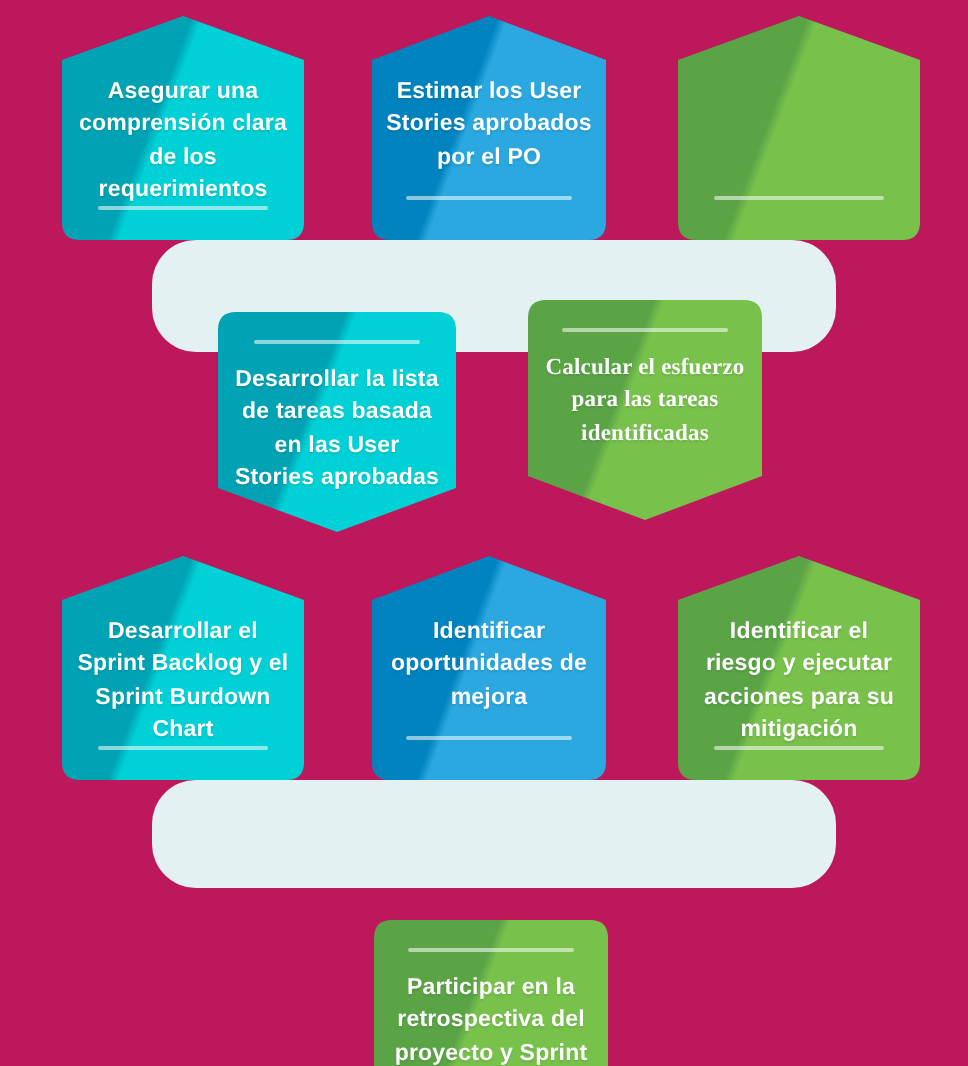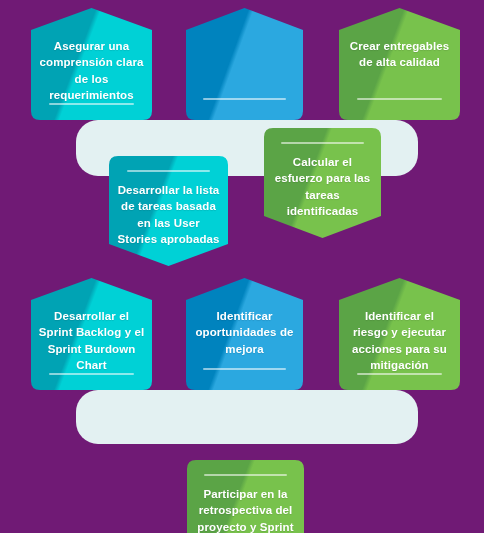--- a/index.html
+++ b/index.html
@@ -11,21 +11,21 @@
     height: 533px;
     background: #ffffff;
     font-family: "Liberation Sans", sans-serif;
     overflow: hidden;
   }
 
   #stage {
     position: relative;
     width: 484px;
     height: 533px;
-    background: #701a75;
+    background: #be185d;
   }
 
   
   .bg-panel {
     position: absolute;
     background: #e3f1f2;
     border-radius: 22px;
     z-index: 0;
   }
 
@@ -127,58 +127,58 @@
             <linearGradient id="grad-1" x1="0" y1="0" x2="1" y2="0.35">
               <stop offset="0" stop-color="#0083BE"></stop>
               <stop offset="0.48" stop-color="#0083BE"></stop>
               <stop offset="0.52" stop-color="#2BA8E0"></stop>
               <stop offset="1" stop-color="#2BA8E0"></stop>
             </linearGradient>
           </defs>
           <path d="M 9 22 L 9 22 L 67.5 0 L 126 22 L 126 103 Q 126 112 117 112 L 18 112 Q 9 112 9 103 Z" fill="url(#grad-1)"></path>
         </svg>
         <div class="card-body">
+          <div class="card-text">Estimar los User Stories aprobados por el PO</div>
           <div class="rule" style="background: rgba(255, 255, 255, 0.55);"></div>
         </div>
       </div>
       <div class="card notch-up" style="left: 330px; top: 8px; width: 139px; height: 112px;">
         <svg class="card-shape" viewBox="0 0 139 112" preserveAspectRatio="none">
           <defs>
             <linearGradient id="grad-2" x1="0" y1="0" x2="1" y2="0.35">
               <stop offset="0" stop-color="#5BA446"></stop>
               <stop offset="0.48" stop-color="#5BA446"></stop>
               <stop offset="0.52" stop-color="#78C24C"></stop>
               <stop offset="1" stop-color="#78C24C"></stop>
             </linearGradient>
           </defs>
           <path d="M 9 22 L 9 22 L 69.5 0 L 130 22 L 130 103 Q 130 112 121 112 L 18 112 Q 9 112 9 103 Z" fill="url(#grad-2)"></path>
         </svg>
         <div class="card-body">
-          <div class="card-text">Crear entregables de alta calidad</div>
           <div class="rule" style="background: rgba(255, 255, 255, 0.55);"></div>
         </div>
       </div>
       <div class="card notch-down" style="left: 100px; top: 156px; width: 137px; height: 110px;">
         <svg class="card-shape" viewBox="0 0 137 110" preserveAspectRatio="none">
           <defs>
             <linearGradient id="grad-3" x1="0" y1="0" x2="1" y2="0.35">
               <stop offset="0" stop-color="#00A3B4"></stop>
               <stop offset="0.48" stop-color="#00A3B4"></stop>
               <stop offset="0.52" stop-color="#00D1D6"></stop>
               <stop offset="1" stop-color="#00D1D6"></stop>
             </linearGradient>
           </defs>
           <path d="M 9 9 Q 9 0 18 0 L 119 0 Q 128 0 128 9 L 128 88 L 68.5 110 L 9 88 Z" fill="url(#grad-3)"></path>
         </svg>
         <div class="card-body">
           <div class="rule" style="background: rgba(255, 255, 255, 0.55);"></div>
           <div class="card-text">Desarrollar la lista de tareas basada en las User Stories aprobadas</div>
         </div>
       </div>
-      <div class="card notch-down" style="left: 255px; top: 128px; width: 135px; height: 110px;">
+      <div class="card notch-down" style="left: 255px; top: 150px; width: 135px; height: 110px; font-family: Liberation Serif, serif;">
         <svg class="card-shape" viewBox="0 0 135 110" preserveAspectRatio="none">
           <defs>
             <linearGradient id="grad-4" x1="0" y1="0" x2="1" y2="0.35">
               <stop offset="0" stop-color="#5BA446"></stop>
               <stop offset="0.48" stop-color="#5BA446"></stop>
               <stop offset="0.52" stop-color="#78C24C"></stop>
               <stop offset="1" stop-color="#78C24C"></stop>
             </linearGradient>
           </defs>
           <path d="M 9 9 Q 9 0 18 0 L 117 0 Q 126 0 126 9 L 126 88 L 67.5 110 L 9 88 Z" fill="url(#grad-4)"></path>

